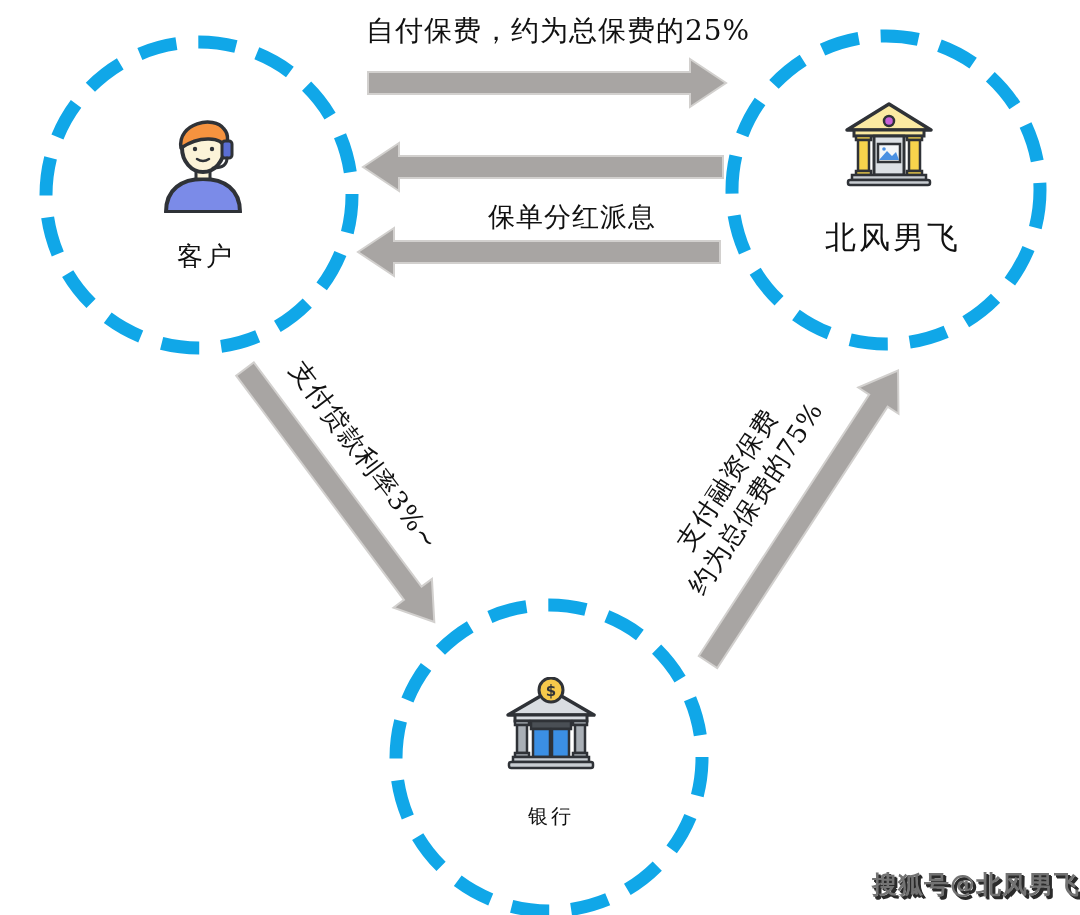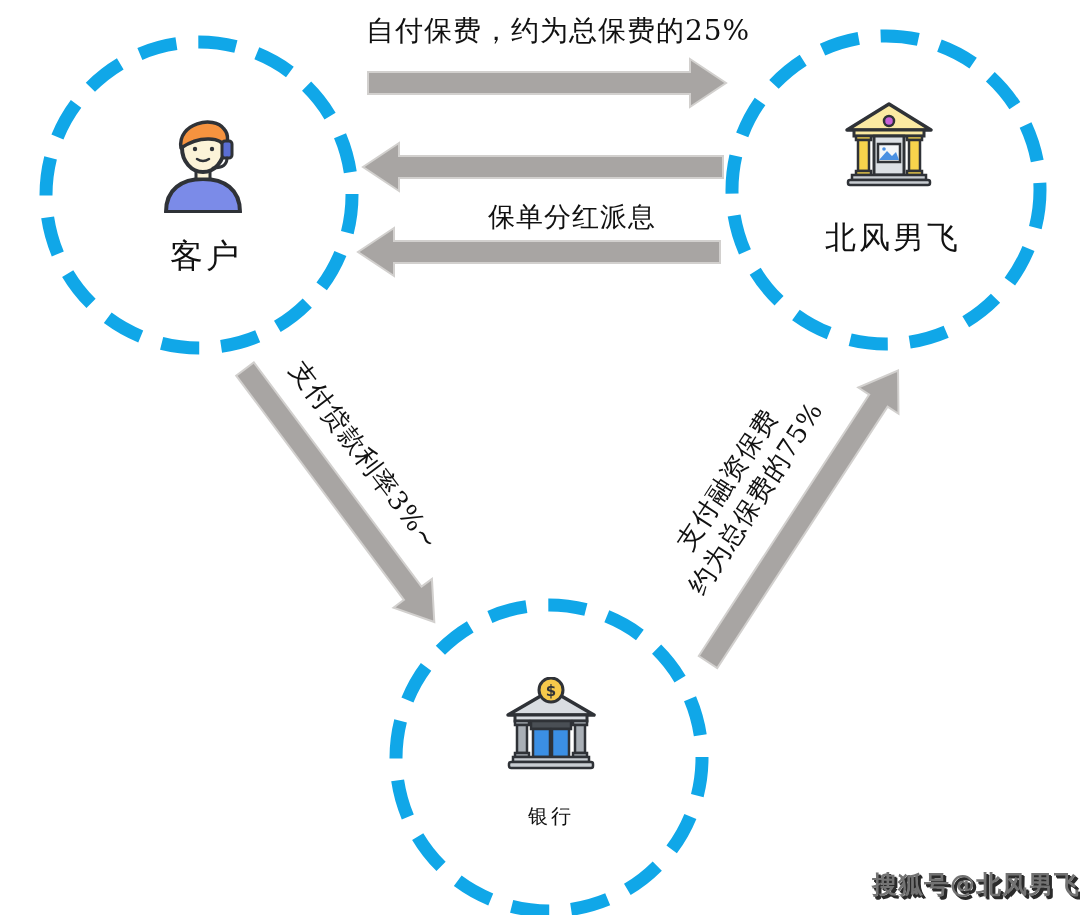--- a/index.html
+++ b/index.html
@@ -128,21 +128,21 @@
       <rect x="13" y="48" width="10" height="28" fill="#A9AFB6" stroke="#2F3237" stroke-width="2.5"></rect>
       <rect x="11" y="76" width="14" height="4" fill="#A9AFB6" stroke="#2F3237" stroke-width="2.5"></rect>
       <rect x="69" y="44" width="14" height="4" fill="#A9AFB6" stroke="#2F3237" stroke-width="2.5"></rect>
       <rect x="71" y="48" width="10" height="28" fill="#A9AFB6" stroke="#2F3237" stroke-width="2.5"></rect>
       <rect x="69" y="76" width="14" height="4" fill="#A9AFB6" stroke="#2F3237" stroke-width="2.5"></rect>
       <rect x="9" y="80" width="76" height="5" fill="#C8CDD2" stroke="#2F3237" stroke-width="2.5"></rect>
       <rect x="5" y="85" width="84" height="6" rx="2" fill="#C8CDD2" stroke="#2F3237" stroke-width="2.5"></rect>
     </svg>
   </div>
 
-  <div class="label node-label" style="left:206px; top:256px; font-size:33px;">客户</div>
+  <div class="label node-label" style="left:206px; top:256px; font-size:26px;">客户</div>
   <div class="label node-label" style="left:893px; top:238px; font-size:31px;">北风男飞</div>
   <div class="label node-label" style="left:551px; top:816px; font-size:20px;">银行</div>
 
   <div class="label flow-label" style="left:558px; top:31px; font-size:28px;">自付保费，约为总保费的25%</div>
   <div class="label flow-label" style="left:560px; top:217px; font-size:27px;margin-left:12px;">保单分红派息</div>
 
   <div class="label flow-label diag-label-left" style="left:364px; top:456px; font-size:26px;">支付贷款利率3%~</div>
   <div class="label flow-label diag-label-right" style="left:742px; top:489px; font-size:26px;">
     <div>支付融资保费</div>
     <div>约为总保费的75%</div>

